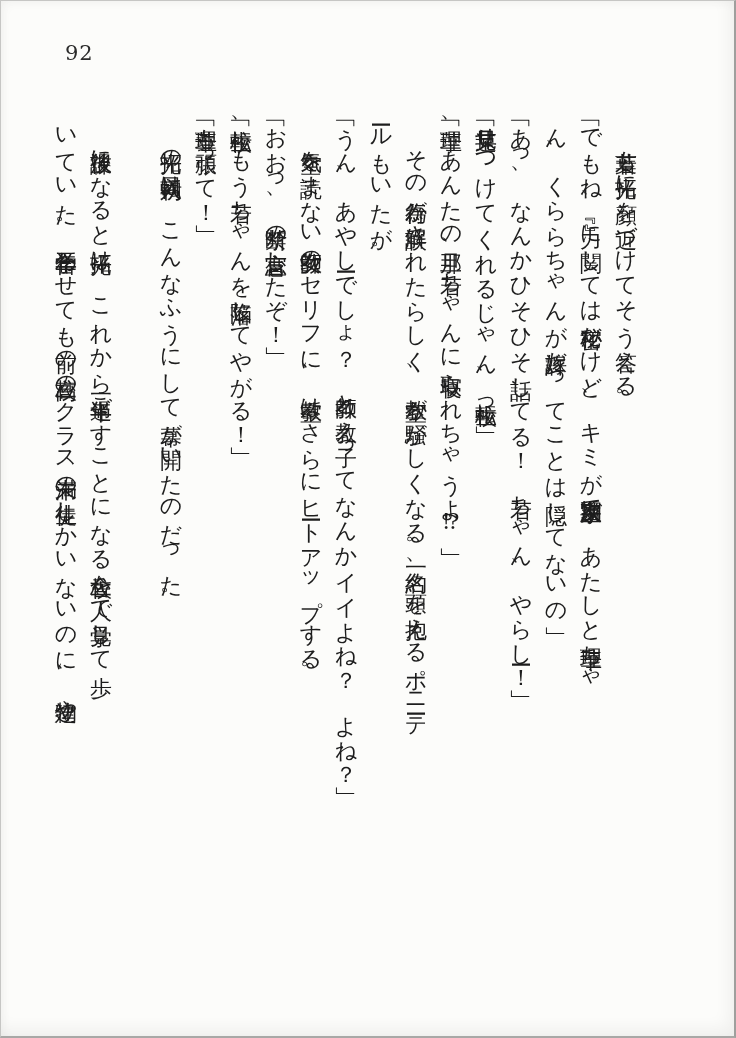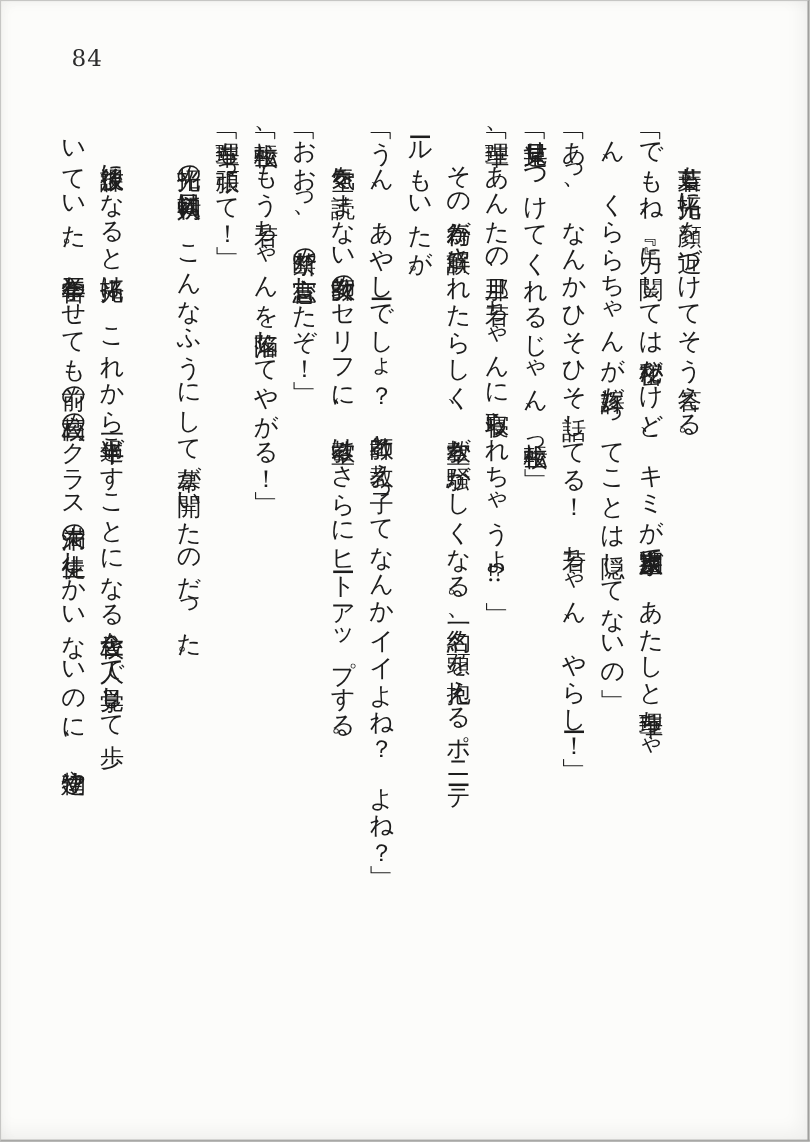--- a/index.html
+++ b/index.html
@@ -51,21 +51,21 @@
   }
   
   .tline:empty {
     width: 35px;
   }
 </style>
 </head>
 <body>
 
 <div class="scan">
-  <div class="page-number">84</div>
+  <div class="page-number">92</div>
   <div class="text-block">
     <p class="tline">　若葉も拓光に顔を近づけてそう答える。</p>
     <p class="tline">「でもね、『力』に関しては秘密だけど、キミが次期宗家当主で、あたしと理華ちゃ</p>
     <p class="tline">ん、くららちゃんが許嫁だってことは隠してないの」</p>
     <p class="tline">「あっ、なんかひそひそ話してる！　若ちゃん、やらしー！」</p>
     <p class="tline">「早速見せつけてくれるじゃん、転校生っ」</p>
     <p class="tline">「理華、あんたの旦那、若ちゃんに寝取られちゃうよ⁉」</p>
     <p class="tline">　その行為が誤解されたらしく、教室が騒がしくなる。約一名、頭を抱えるポニーテ</p>
     <p class="tline">ールもいたが。</p>
     <p class="tline">「うん、あやしーでしょ？　教師と教え子ってなんかイイよね？　よね？」</p>

